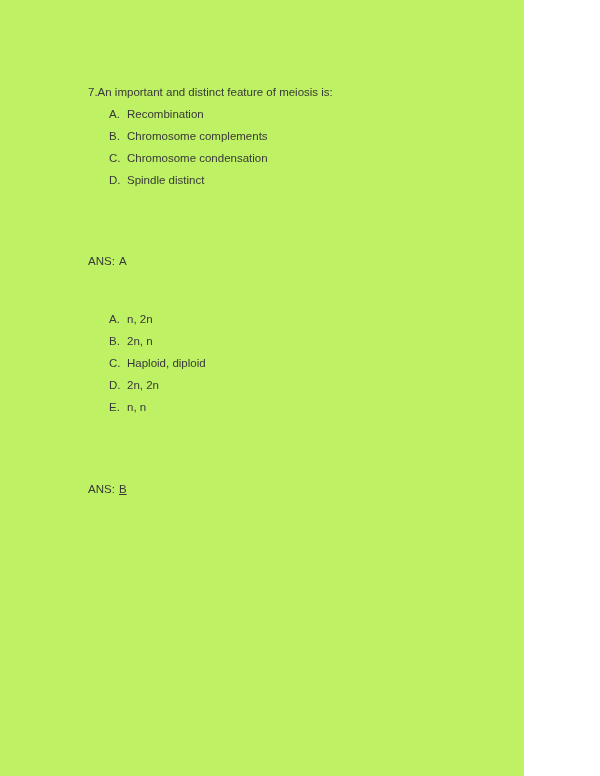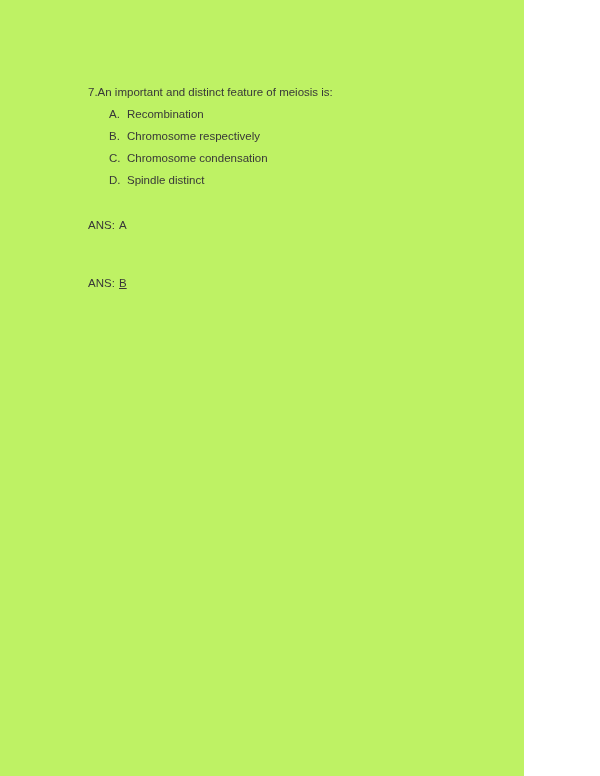--- a/index.html
+++ b/index.html
@@ -34,20 +34,21 @@
   .option .letter {
     display: inline-block;
     width: 18px;
   }
   .answer-line {
     margin: 31px 0 0 0;
   }
   .answer-line .ans-label {
     display: inline-block;
     width: 31px;
+    margin-top: 36px;
   }
   .question-block + .question-block {
     margin-top: 44px;
   }
   .answer-line.second {
     margin-top: 32px;
     text-decoration: underline;
   }
 </style>
 </head>
@@ -55,33 +56,50 @@
 
 <div class="page">
 
   <section class="question-block">
     <p class="q-prompt">7.An important and distinct feature of meiosis is:</p>
     <ul class="options">
       <li class="option">
         <span class="letter">A.</span><span class="text">Recombination</span>
       </li>
       <li class="option">
-        <span class="letter">B.</span><span class="text">Chromosome respectively</span>
+        <span class="letter">B.</span><span class="text">Chromosome complements</span>
       </li>
       <li class="option">
         <span class="letter">C.</span><span class="text">Chromosome condensation</span>
       </li>
       <li class="option">
         <span class="letter">D.</span><span class="text">Spindle distinct</span>
       </li>
     </ul>
     <p class="answer-line">
       <span class="ans-label">ANS:</span><span class="ans-value">A</span>
     </p>
   </section>
 
   <section class="question-block">
+    <ul class="options">
+      <li class="option">
+        <span class="letter">A.</span><span class="text">n, 2n</span>
+      </li>
+      <li class="option">
+        <span class="letter">B.</span><span class="text">2n, n</span>
+      </li>
+      <li class="option">
+        <span class="letter">C.</span><span class="text">Haploid, diploid</span>
+      </li>
+      <li class="option">
+        <span class="letter">D.</span><span class="text">2n, 2n</span>
+      </li>
+      <li class="option">
+        <span class="letter">E.</span><span class="text">n, n</span>
+      </li>
+    </ul>
     <p class="answer-line second">
       <span class="ans-label">ANS:</span><span class="ans-value">B</span>
     </p>
   </section>
 
 </div>
 
 </body></html>

